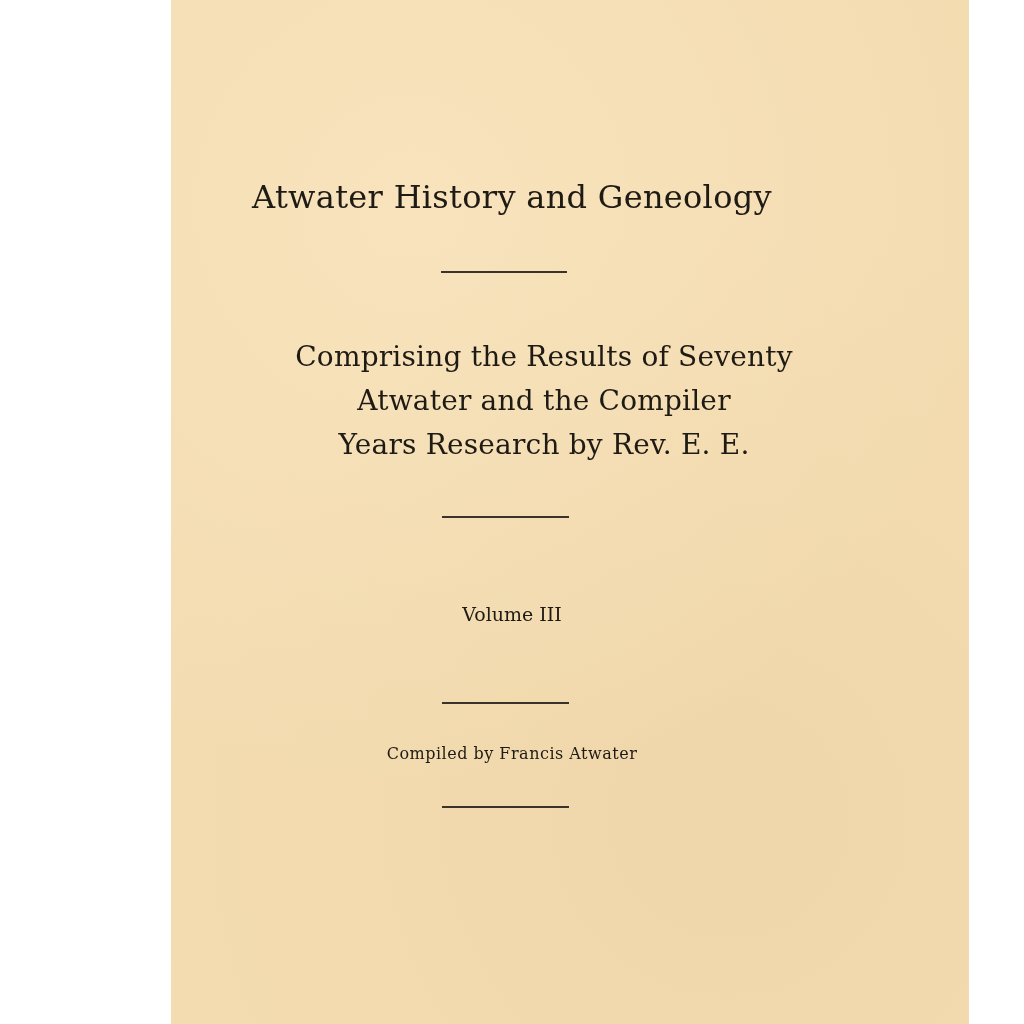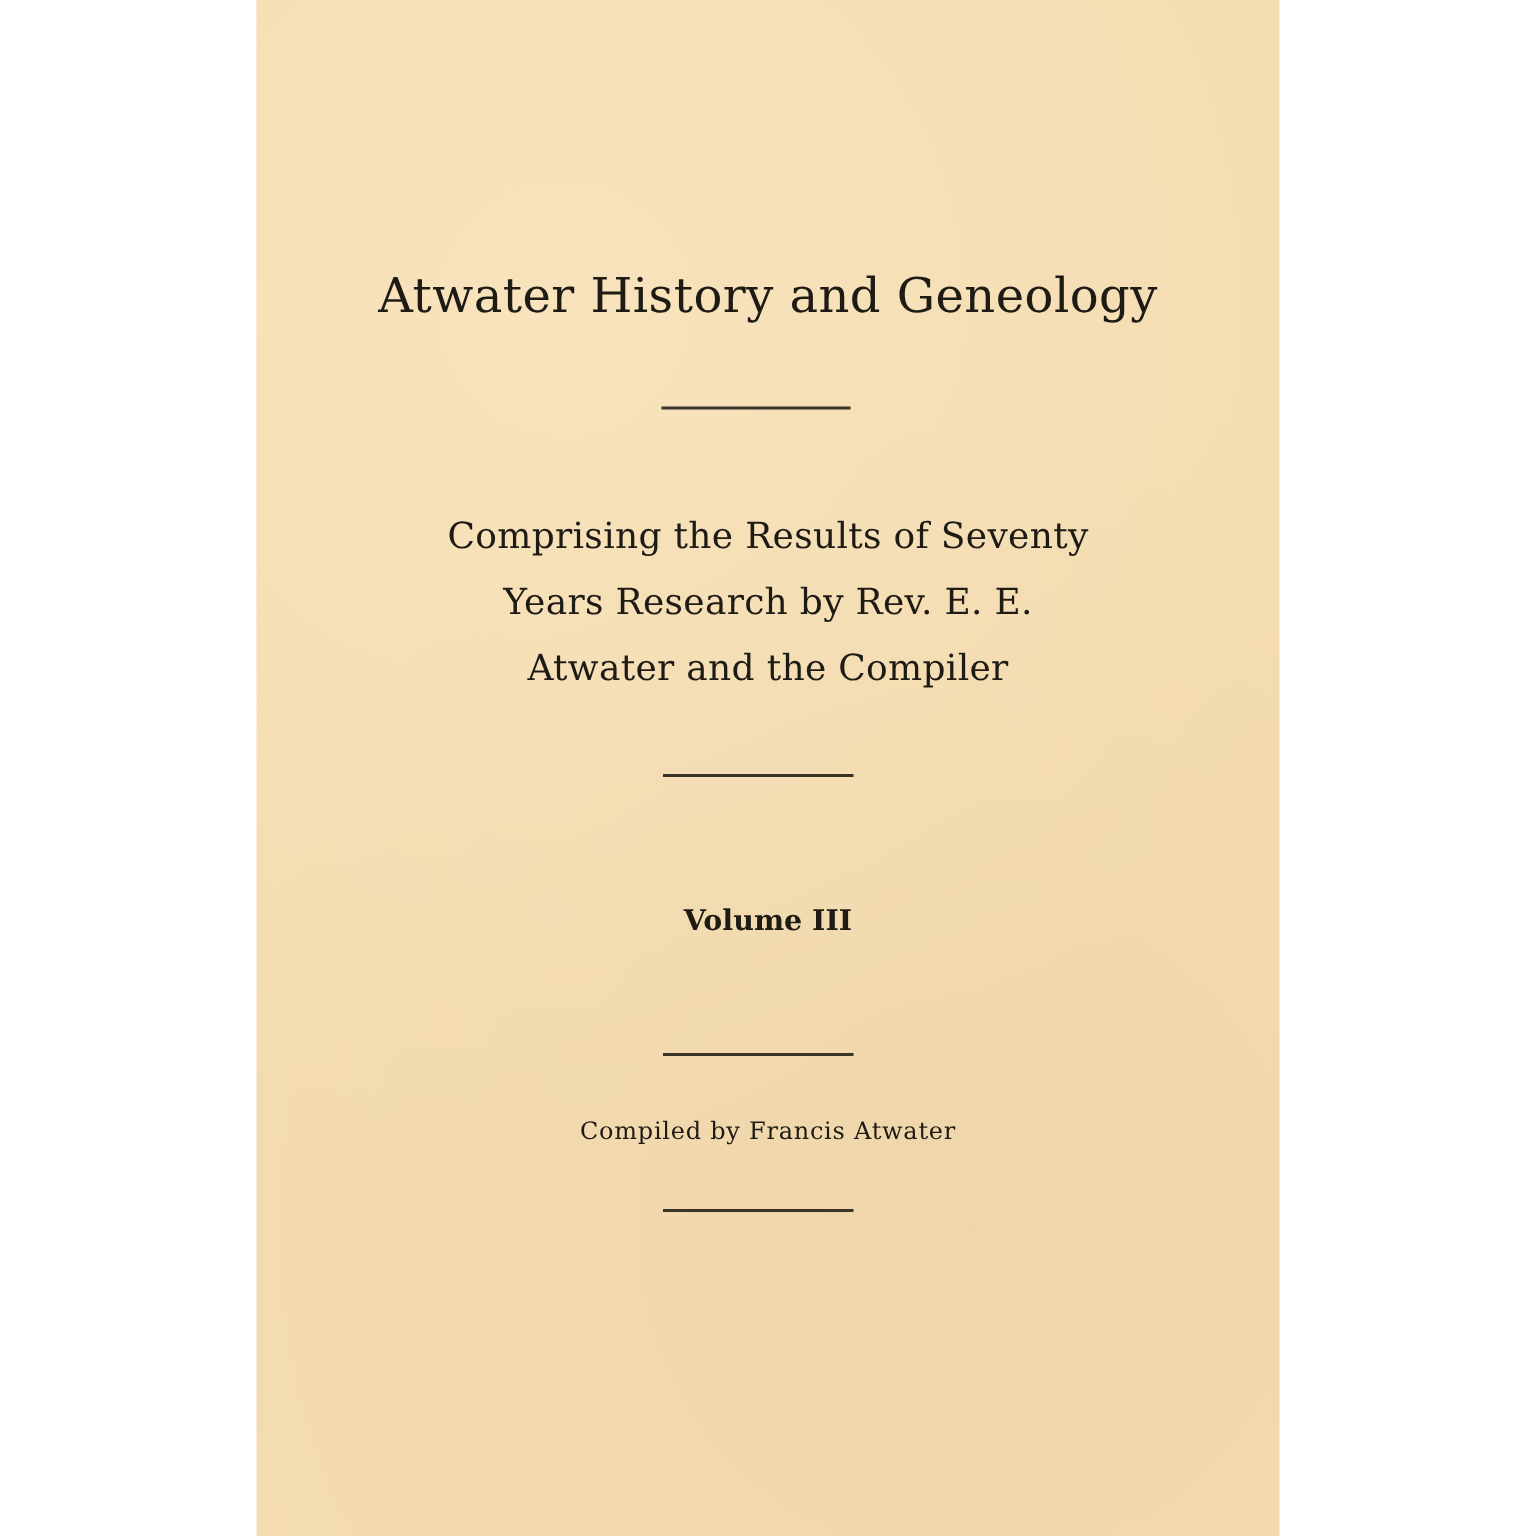--- a/index.html
+++ b/index.html
@@ -1,42 +1,42 @@
 <!DOCTYPE html>
 <html><head>
 <meta charset="utf-8">
 <style>
   html, body { margin:0; padding:0; }
   body { width:1024px; height:1024px; background:#ffffff; position:relative; overflow:hidden; }
   .page {
-    position:absolute; left:171px; top:0; width:682px; height:1024px;
+    position:absolute; left:171px; top:0; width:798px; height:1024px;
     background:#f4dcb1;
     background-image: radial-gradient(circle at 30% 20%, rgba(255,240,210,0.35), transparent 60%),
                       radial-gradient(circle at 70% 80%, rgba(220,190,140,0.18), transparent 60%);
   }
   .txt { position:absolute; left:0; width:682px; text-align:center; color:#1e1a14;
          font-family:"DejaVu Serif", "Liberation Serif", serif; }
   .title { top:178px; font-size:32px; letter-spacing:0.3px; }
-  .sub { top:335px; font-size:24px; line-height:44px; letter-spacing:0.2px; }
-  .vol { top:603px; font-size:19px;font-weight:bold; }
+  .sub { top:335px; font-size:28px; line-height:44px; letter-spacing:0.2px;margin-left:32px; }
+  .vol { top:603px; font-size:19px; }
   .comp { top:744px; font-size:16px; letter-spacing:0.5px; }
   .year { top:920px; font-size:14px; font-family:"Liberation Serif", serif; }
   .rule { position:absolute; height:1.5px; background:#3a332a; }
 </style>
 </head>
 <body>
 
 <div class="page">
   <div class="txt title">Atwater History and Geneology</div>
   <div class="rule" style="left:270px; top:271px; width:126px;"></div>
 
   <div class="txt sub">
     <div>Comprising the Results of Seventy</div>
+    <div>Atwater and the Compiler</div>
     <div>Years Research by Rev. E. E.</div>
-    <div>Atwater and the Compiler</div>
   </div>
   <div class="rule" style="left:271px; top:516px; width:127px;"></div>
 
   <div class="txt vol">Volume III</div>
   <div class="rule" style="left:271px; top:702px; width:127px;"></div>
 
   <div class="txt comp">Compiled by Francis Atwater</div>
   <div class="rule" style="left:271px; top:806px; width:127px;"></div>
 
 </div>

